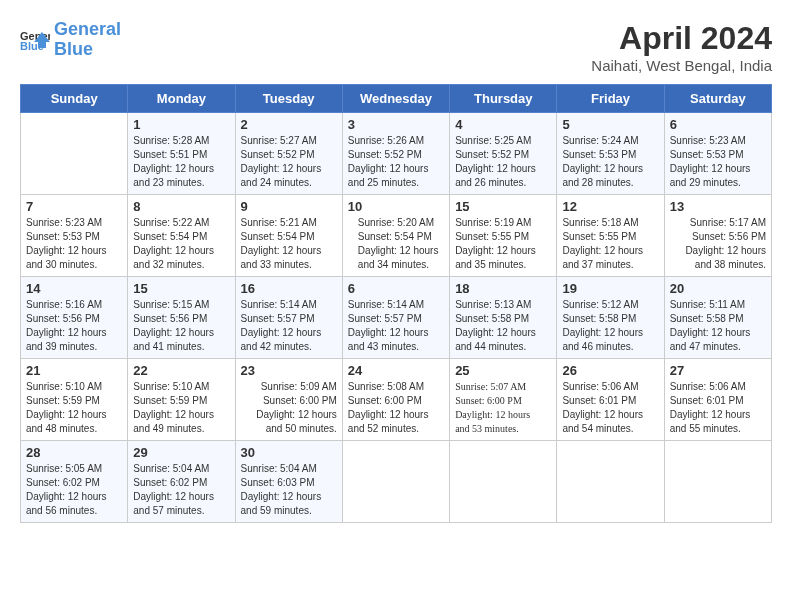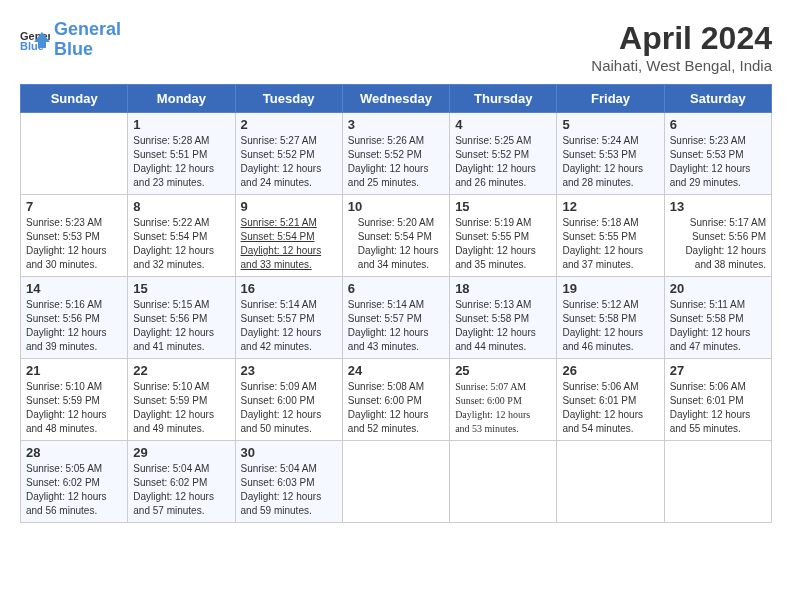--- a/index.html
+++ b/index.html
@@ -179,21 +179,21 @@
         </td>
         <td>
           <span class="day-num">8</span>
           <div class="day-info" style="white-space: pre-line;">Sunrise: 5:22 AM
 Sunset: 5:54 PM
 Daylight: 12 hours
 and 32 minutes.</div>
         </td>
         <td>
           <span class="day-num">9</span>
-          <div class="day-info" style="white-space: pre-line; text-decoration: underline;">Sunrise: 5:21 AM
+          <div class="day-info" style="white-space: pre-line;">Sunrise: 5:21 AM
 Sunset: 5:54 PM
 Daylight: 12 hours
 and 33 minutes.</div>
         </td>
         <td>
           <span class="day-num">10</span>
           <div class="day-info" style="white-space: pre-line; margin-left: 10px;">Sunrise: 5:20 AM
 Sunset: 5:54 PM
 Daylight: 12 hours
 and 34 minutes.</div>
@@ -281,21 +281,21 @@
         </td>
         <td>
           <span class="day-num">22</span>
           <div class="day-info" style="white-space: pre-line;">Sunrise: 5:10 AM
 Sunset: 5:59 PM
 Daylight: 12 hours
 and 49 minutes.</div>
         </td>
         <td>
           <span class="day-num">23</span>
-          <div class="day-info" style="white-space: pre-line;">Sunrise: 5:09 AM
+          <div class="day-info" style="white-space: pre-line; text-align: right;">Sunrise: 5:09 AM
 Sunset: 6:00 PM
 Daylight: 12 hours
 and 50 minutes.</div>
         </td>
         <td>
           <span class="day-num">24</span>
           <div class="day-info" style="white-space: pre-line;">Sunrise: 5:08 AM
 Sunset: 6:00 PM
 Daylight: 12 hours
 and 52 minutes.</div>

